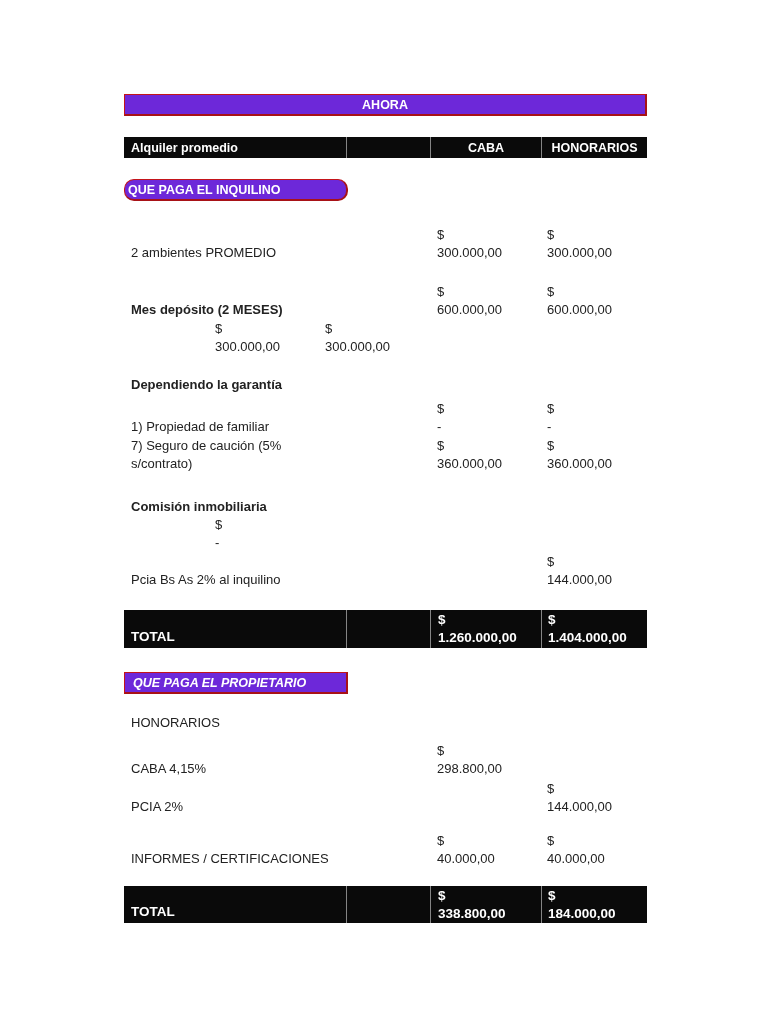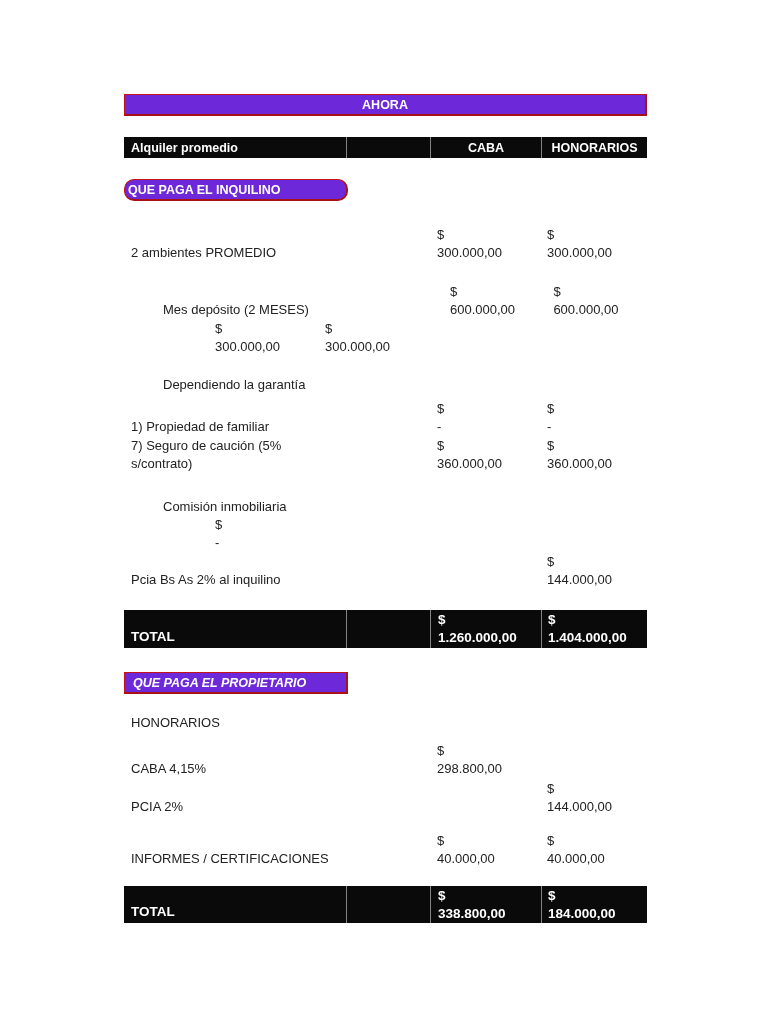--- a/index.html
+++ b/index.html
@@ -49,21 +49,21 @@
   .row {
     position:absolute; left:124px;
     width:523px;
     display:flex; align-items:flex-end;
     font-size:13px; line-height:18px;
   }
   .cl  { width:222px; padding-left:7px; }
   .cb  { width:84px; }
   .cm  { width:111px; padding-left:7px; display:flex; flex-direction:column; }
   .cmp { width:106px; padding-left:6px; display:flex; flex-direction:column; }
-  .bold { font-weight:normal;margin-left:32px; }
+  .bold { font-weight:bold; }
 
   
   .total-row {
     position:absolute; left:124px;
     width:523px;
     background:#0a0a0a; color:#fff;
     display:flex;
     font-size:13.5px; font-weight:bold;
     line-height:18px;
   }

